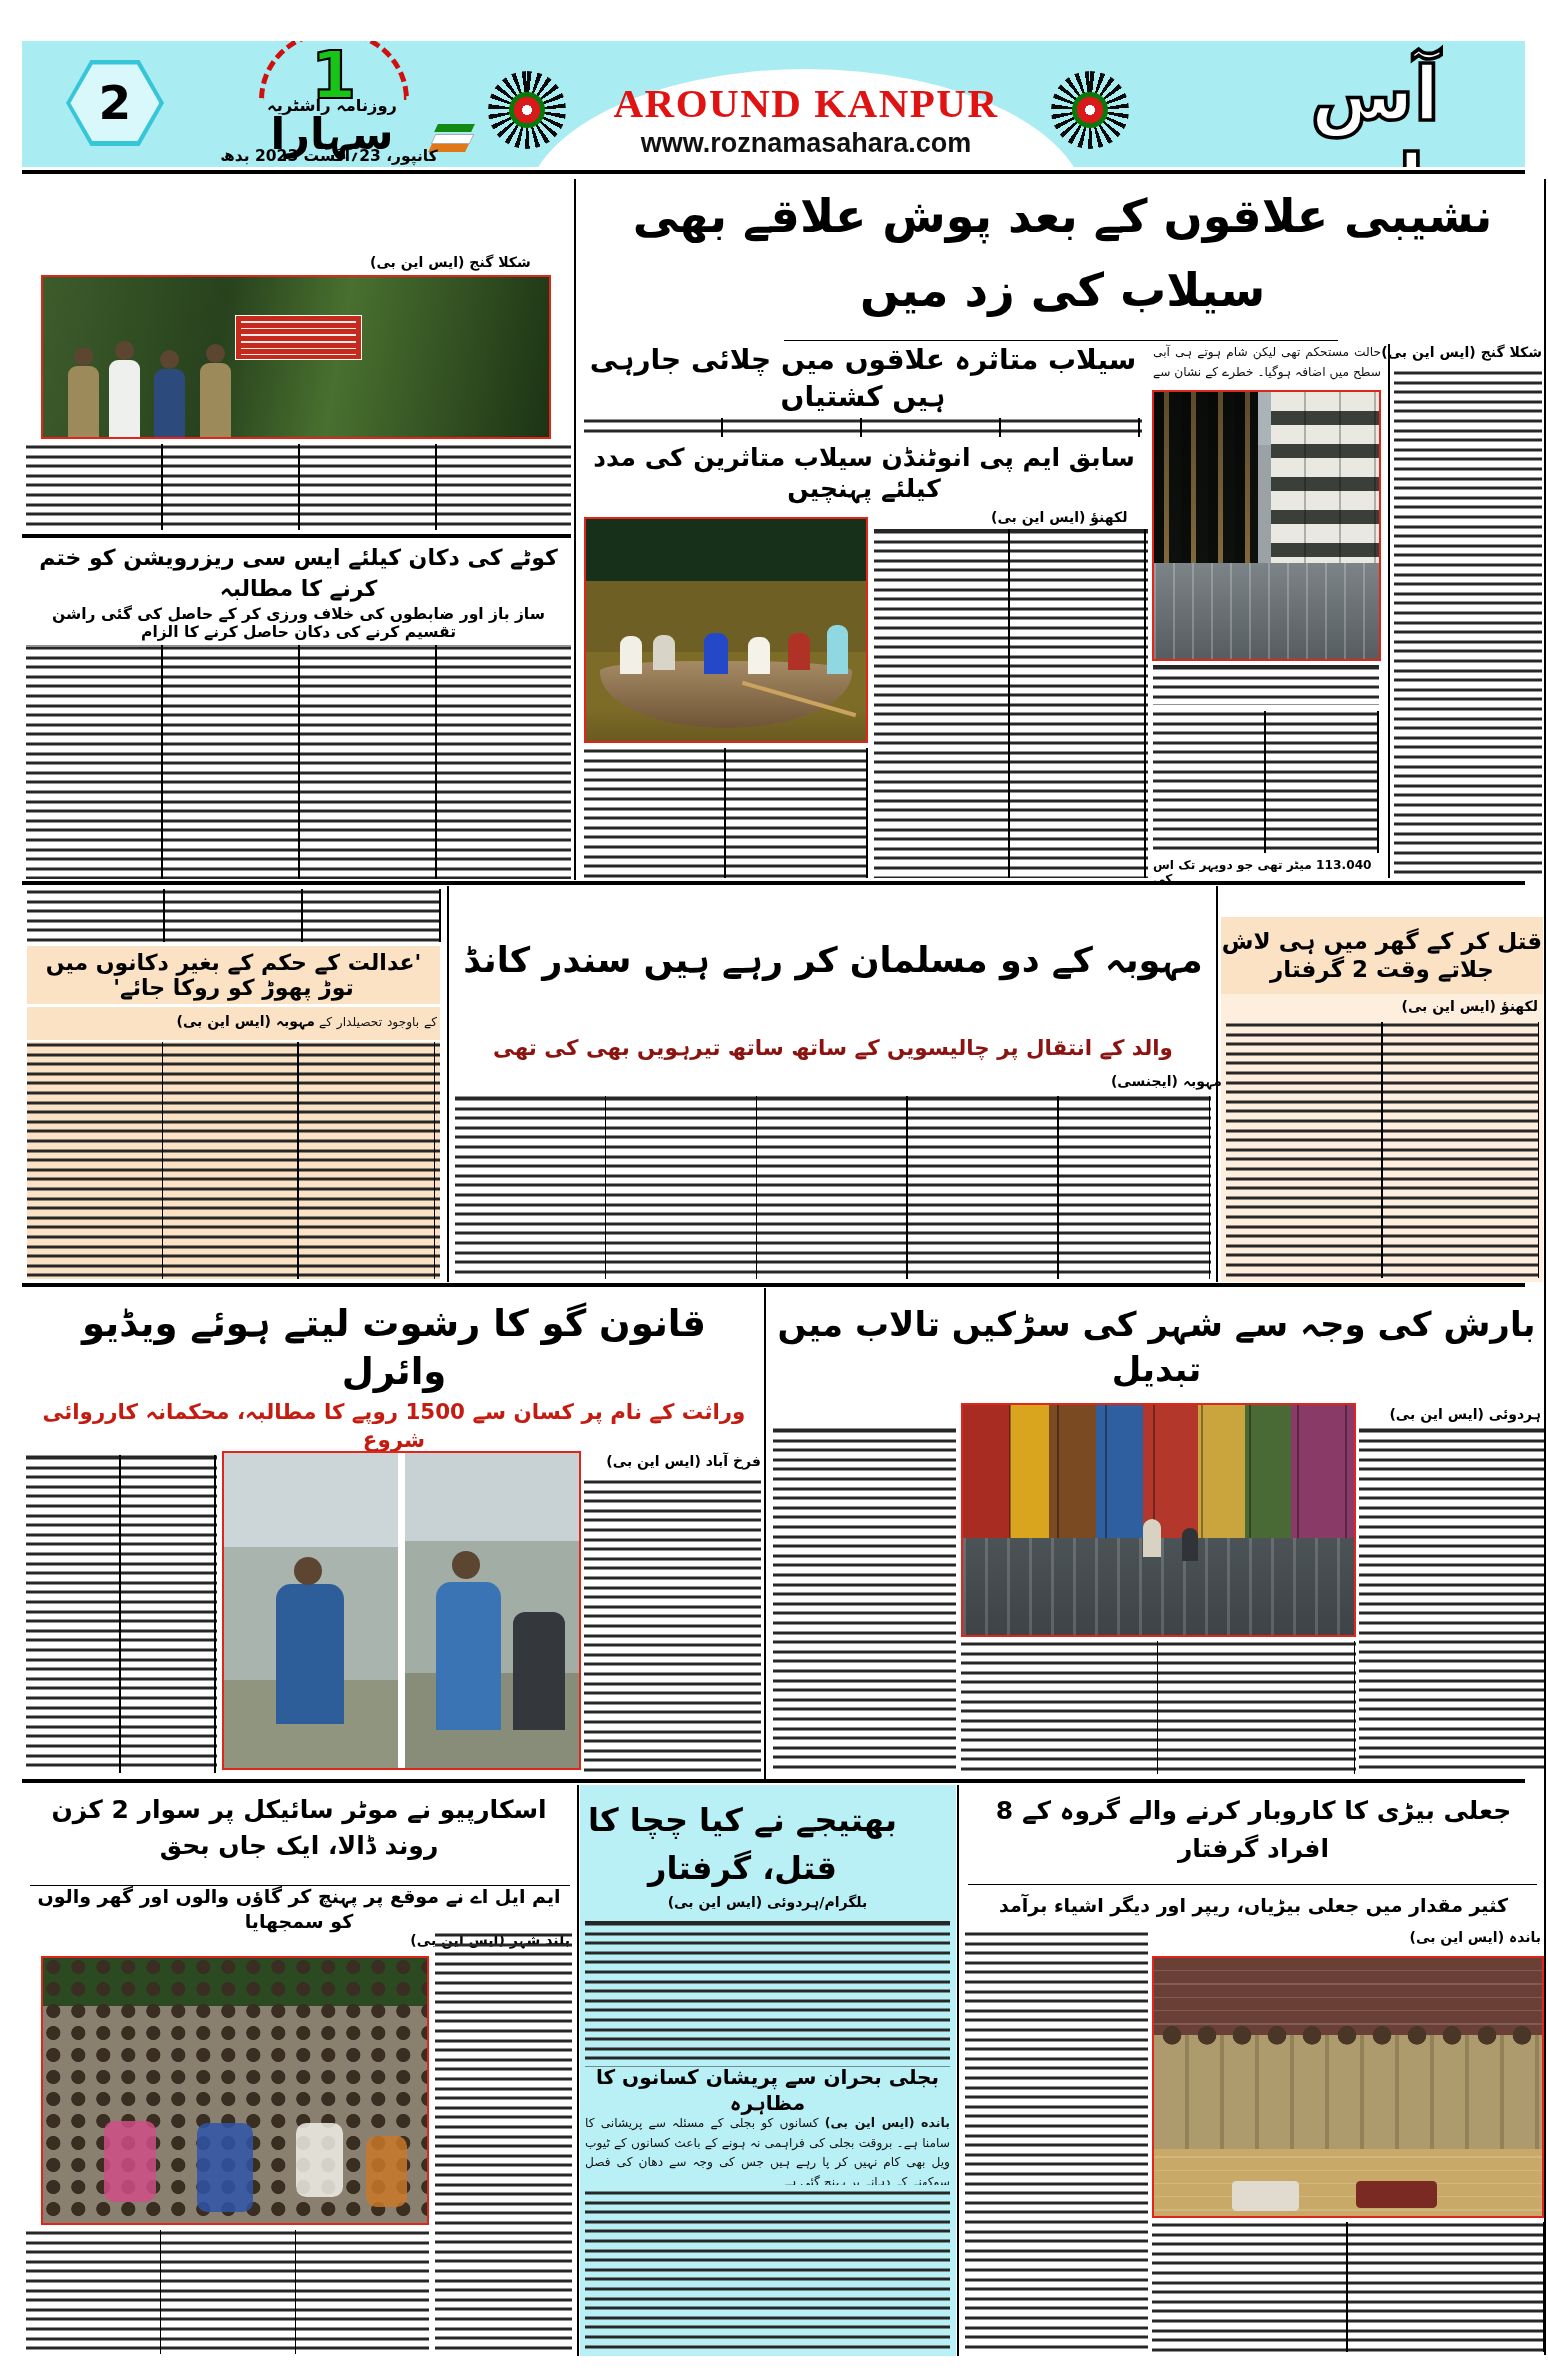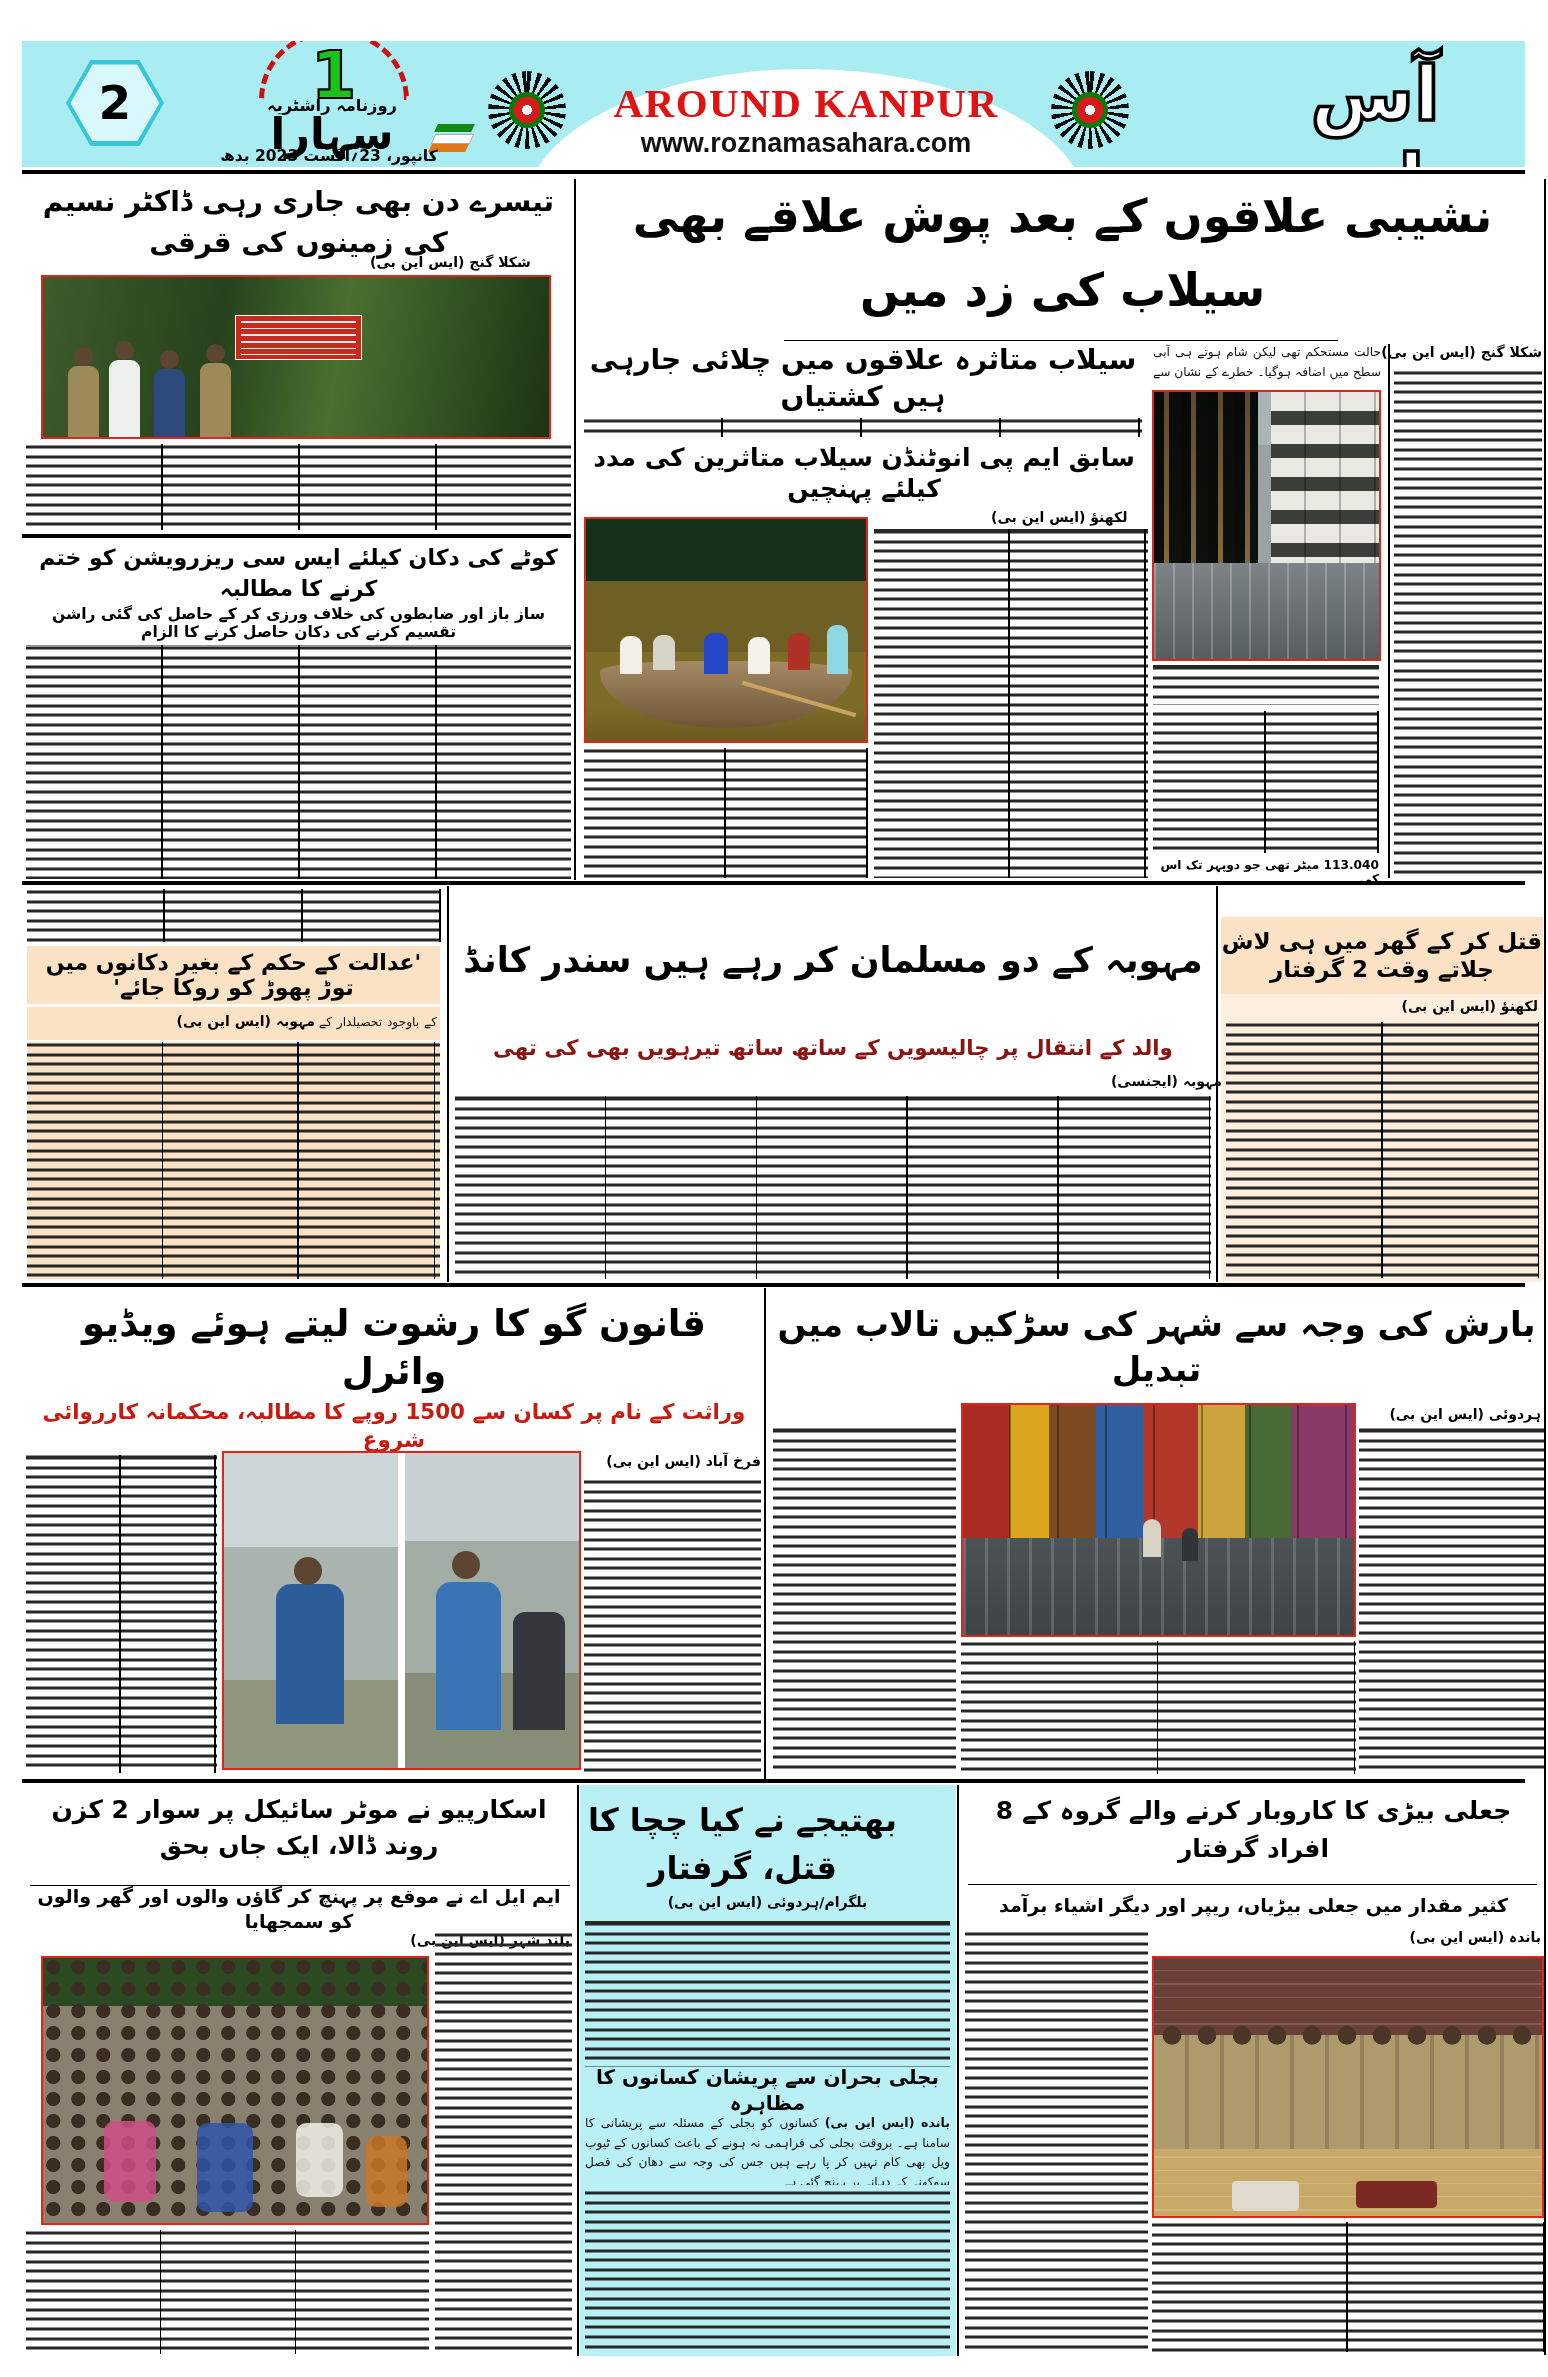--- a/index.html
+++ b/index.html
@@ -72,21 +72,20 @@
   <div class="abs hr2" style="left:22px;top:170px;width:1503px"></div>
 
   <div class="vr" style="left:574px;top:179px;height:701px"></div>
   <div class="vr" style="left:1544px;top:179px;height:2176px"></div>
   <div class="vr" style="left:447px;top:886px;height:396px"></div>
   <div class="vr" style="left:1216px;top:886px;height:396px"></div>
   <div class="vr" style="left:764px;top:1288px;height:491px"></div>
   <div class="vr" style="left:577px;top:1785px;height:571px"></div>
   <div class="vr" style="left:957px;top:1785px;height:571px"></div>
 
-  <div class="abs rtl hl" style="left:26px;top:182px;width:545px;font-size:28px;line-height:1.45">تیسرے دن بھی جاری رہی ڈاکٹر نسیم کی زمینوں کی قرقی</div>
   <div class="abs rtl by" style="left:370px;top:254px;width:200px;text-align:left">شکلا گنج (ایس این بی)</div>
   <div class="photo" style="left:41px;top:275px;width:510px;height:164px">
     <div class="abs" style="inset:0;background:linear-gradient(100deg,#3d5c2b,#27421d 35%,#49702f 58%,#1d3315 100%)"></div>
     <div class="abs" style="left:38%;top:24%;width:25%;height:28%;background:#c62a1c;border:1.5px solid #fff;
          padding:4.4px;box-sizing:border-box">
       <div style="height:100%;background:repeating-linear-gradient(180deg,rgba(255,255,255,.9) 0 1.5px,transparent 1.5px 6.7px)"></div>
     </div>
     <div class="fig" style="left:5%;bottom:0;width:31px;height:71px;background:#9c8a5a"></div>
     <div class="head" style="left:6.2%;bottom:71px;width:19px;height:19px"></div>
     <div class="fig" style="left:13%;bottom:0;width:31px;height:77px;background:#eef0ee"></div>
@@ -120,21 +119,21 @@
          repeating-linear-gradient(90deg,#10140f 0 10.3px,#caa45f 10.3px 15px,#151a13 15px 27px)"></div>
     <div class="abs" style="left:52%;top:0;width:48%;height:64%;background:
          repeating-linear-gradient(90deg,transparent 0 33px,rgba(0,0,0,.25) 33px 35px),
          repeating-linear-gradient(180deg,#e9e9e2 0 19px,#3a3f3a 19px 33px)"></div>
     <div class="abs" style="left:0;bottom:0;width:100%;height:36%;background:
          repeating-linear-gradient(90deg,rgba(255,255,255,.22) 0 2.2px,transparent 2.2px 19px),
          linear-gradient(#7d8488,#565d61)"></div>
   </div>
   <div class="abs greek" style="left:1153px;top:665px;width:226px;height:40px"></div>
   <div class="abs greek" style="left:1153px;top:711px;width:226px;height:142px;--cw:113px"></div>
-  <div class="abs rtl" style="left:1153px;top:858px;width:226px;font-size:12.2px;font-weight:700;text-align:right">113.040 میٹر تھی جو دوپہر تک اس کی</div>
+  <div class="abs rtl" style="left:1153px;top:858px;width:226px;font-size:12.2px;font-weight:700;text-align:left">113.040 میٹر تھی جو دوپہر تک اس کی</div>
 
   <div class="abs greek" style="left:584px;top:418px;width:558px;height:19px;--cw:139px"></div>
 
   <div class="abs rtl hl" style="left:584px;top:442px;width:560px;font-size:25px;line-height:1.25">سابق ایم پی انوٹنڈن سیلاب متاثرین کی مدد کیلئے پہنچیں</div>
   <div class="abs rtl by" style="left:991px;top:509px;width:152px;text-align:left">لکھنؤ (ایس این بی)</div>
   <div class="photo" style="left:584px;top:517px;width:284px;height:226px">
     <div class="abs" style="inset:0;background:linear-gradient(#16301a 0 28%,#6e5f24 28% 60%,#7d6c28 60% 85%,#6a5a20 100%)"></div>
     <div class="abs" style="left:5%;bottom:6%;width:90%;height:30%;
          background:linear-gradient(#a58a64,#6f5536);border-radius:45% 55% 60% 60%/18% 18% 100% 100%"></div>
     <div class="fig" style="left:12%;bottom:30%;width:22px;height:38px;background:#f2efe6"></div>

